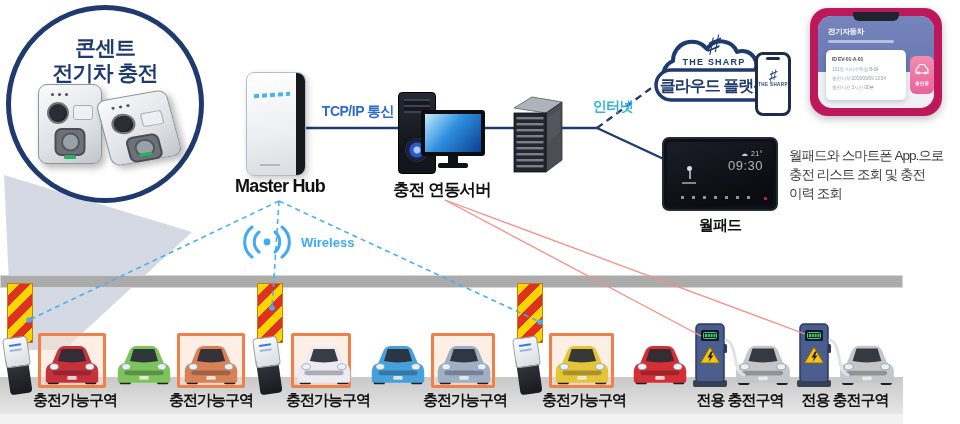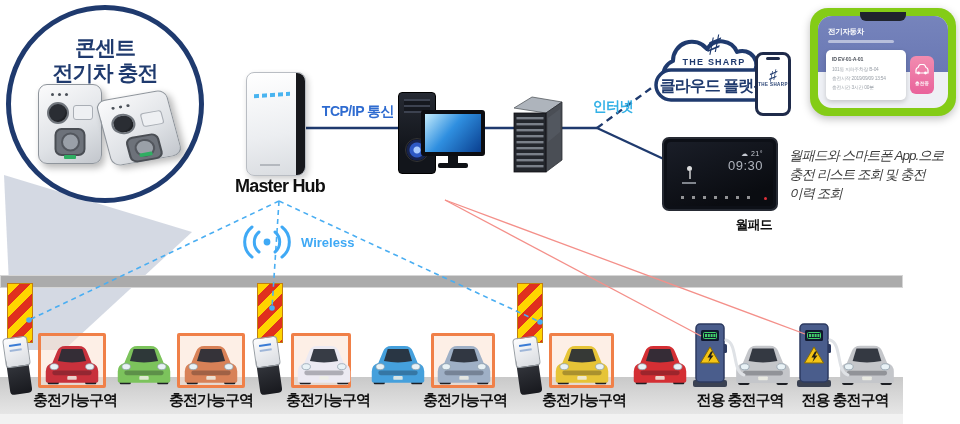--- a/index.html
+++ b/index.html
@@ -81,21 +81,21 @@
   #cloud-svg{left:650px;top:16px;}
   
   #mini-phone{left:755px;top:52px;width:36px;height:64px;background:#fff;border:3px solid #1f2b4a;
     border-radius:8px;box-sizing:border-box;text-align:center;}
   #mini-phone::before{content:"";position:absolute;top:2px;left:50%;transform:translateX(-50%);
     width:14px;height:3px;background:#1f2b4a;border-radius:2px;}
   .mini-sharp{margin-top:12px;font-size:15px;font-weight:700;color:#1f3a6e;font-style:italic;line-height:1;}
   .mini-brand{font-size:4.5px;font-weight:700;color:#1f3a6e;letter-spacing:.4px;}
 
   
-  #big-phone{left:810px;top:8px;width:146px;height:108px;background:#84cc16;border-radius:18px;
+  #big-phone{left:810px;top:8px;width:132px;height:108px;background:#be185d;border-radius:18px;
     padding:8px;box-sizing:border-box;box-shadow:0 3px 8px rgba(0,0,0,.25);}
   .bp-screen{position:relative;width:100%;height:100%;border-radius:14px;background:#eef0f5;overflow:hidden;}
   .bp-header{position:absolute;top:0;left:0;right:0;height:56px;background:linear-gradient(180deg,#7684bc,#6a78b4);}
   .bp-title{position:absolute;left:10px;top:11px;font-size:7.5px;font-weight:700;color:#fff;letter-spacing:-0.3px;}
   .bp-sub{position:absolute;left:10px;top:24px;width:66px;height:2.5px;background:rgba(255,255,255,.5);border-radius:2px;}
   .bp-card{position:absolute;left:8px;top:34px;width:80px;height:50px;background:#fff;border-radius:5px;
     box-shadow:0 2px 5px rgba(0,0,0,.18);padding:5px 6px;box-sizing:border-box;}
   .bp-line{font-size:4.8px;color:#9aa0a8;line-height:1.9;white-space:nowrap;letter-spacing:-0.2px;}
   .bp-line.first{font-size:5.2px;color:#4a4f58;font-weight:700;}
   .bp-badge{position:absolute;left:92px;top:40px;width:24px;height:38px;border-radius:6px;
@@ -112,25 +112,25 @@
   .wp-flower-dot{position:absolute;left:20px;top:24px;width:5px;height:5px;border-radius:50%;
     background:rgba(255,255,255,.85);}
   .wp-flower-stem{position:absolute;left:22px;top:29px;width:1.5px;height:8px;background:rgba(255,255,255,.6);}
   .wp-flower-lbl{position:absolute;left:15px;top:40px;width:14px;height:2px;background:#80858d;}
   .wp-weather{position:absolute;right:10px;top:8px;text-align:right;color:#c8ccd4;}
   .wp-temp{font-size:7px;letter-spacing:.5px;}
   .wp-time{font-size:13px;font-weight:400;color:#aeb3bc;letter-spacing:.5px;}
   .wp-dock{position:absolute;left:14px;right:20px;bottom:7px;height:3px;
     background:repeating-linear-gradient(90deg,rgba(255,255,255,.55) 0 3px,transparent 3px 11px);}
   .wp-reddot{position:absolute;right:6px;bottom:6px;width:3px;height:3px;border-radius:50%;background:#e0303a;}
-  #wallpad-label{left:668px;top:216px;width:104px;font-size:13px;text-align:right;}
+  #wallpad-label{left:668px;top:216px;width:104px;font-size:15px;}
 
   
   #notes{left:789px;top:146px;width:170px;color:#3d3d3d;font-size:13.5px;line-height:1.42;
-    letter-spacing:-1px;font-style:italic;}
+    letter-spacing:-1px;}
   .note-para{white-space:pre-line;margin:0 0 11px 0;}
 
   
   #ceiling-bar{left:0;top:275px;width:903px;height:13px;background:#ababab;border:1px solid #d6d6d6;box-sizing:border-box;}
   #floor{left:0;top:377px;width:903px;height:37px;background:linear-gradient(180deg,#c9c9c9 0%,#e6e6e6 100%);}
   #subfloor{left:0;top:414px;width:903px;height:10px;background:#f2f2f2;}
 
   .pillar{top:283px;width:26px;height:60px;box-sizing:border-box;border:1px solid #c27f12;
     background:repeating-linear-gradient(135deg,#ffd400 0 8px,#e0301e 8px 16px);}
   .p-dark{width:22px;height:38px;background:linear-gradient(170deg,#3a3d44,#17181d);border-radius:4px;
@@ -308,20 +308,21 @@
   <div class="abs dev lbl" id="hub-label">Master Hub</div>
 
   <div class="abs dev" id="pc-tower">
     <div class="fan"></div>
   </div>
   <div class="abs dev-hi" id="monitor">
     <div class="monitor-screen"></div>
       <div class="monitor-stand"></div>
       <div class="monitor-base"></div>
   </div>
+  <div class="abs dev lbl" id="server1-label">충전 연동서버</div>
 
   <svg class="abs dev" style="left:506px;top:88px" width="62" height="92" viewBox="0 0 62 92">
     <polygon points="8,20 26,9 56,14 40,25" fill="#aeb4bc" stroke="#565a60" stroke-width=".8"></polygon>
     <polygon points="40,25 56,14 56,72 40,84" fill="#4a4e55" stroke="#2c2f34" stroke-width=".8"></polygon>
     <rect x="8" y="25" width="32" height="59" fill="#23262c" stroke="#101114" stroke-width=".8"></rect>
     <g fill="#7a8089">
       <rect x="10.5" y="29" width="27" height="2.4"></rect>
         <rect x="10.5" y="35" width="27" height="2.4"></rect>
       <rect x="10.5" y="41" width="27" height="2.4"></rect>
         <rect x="10.5" y="47" width="27" height="2.4"></rect>

